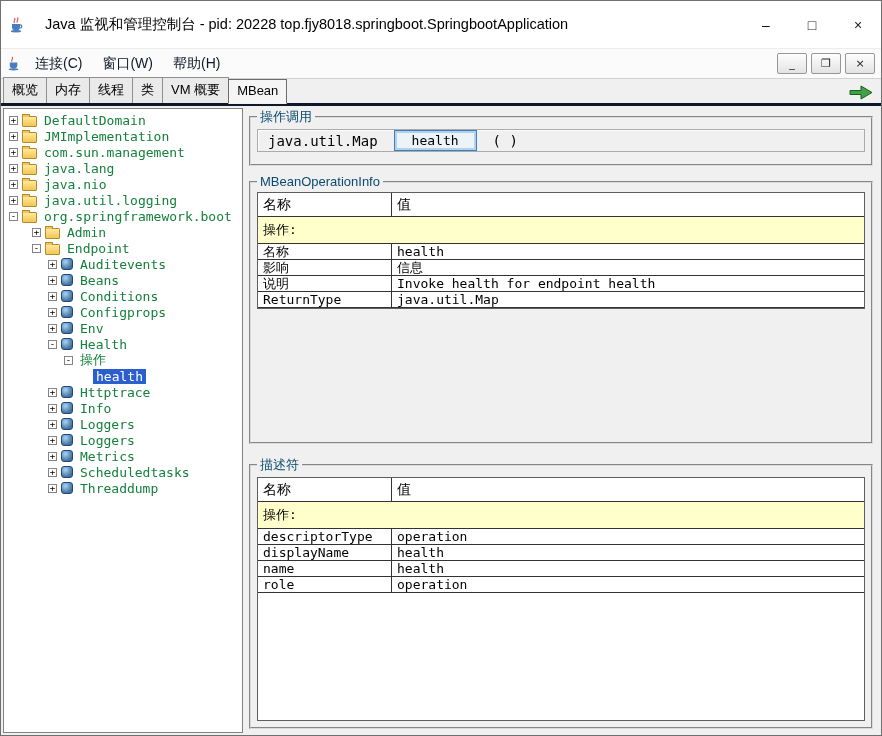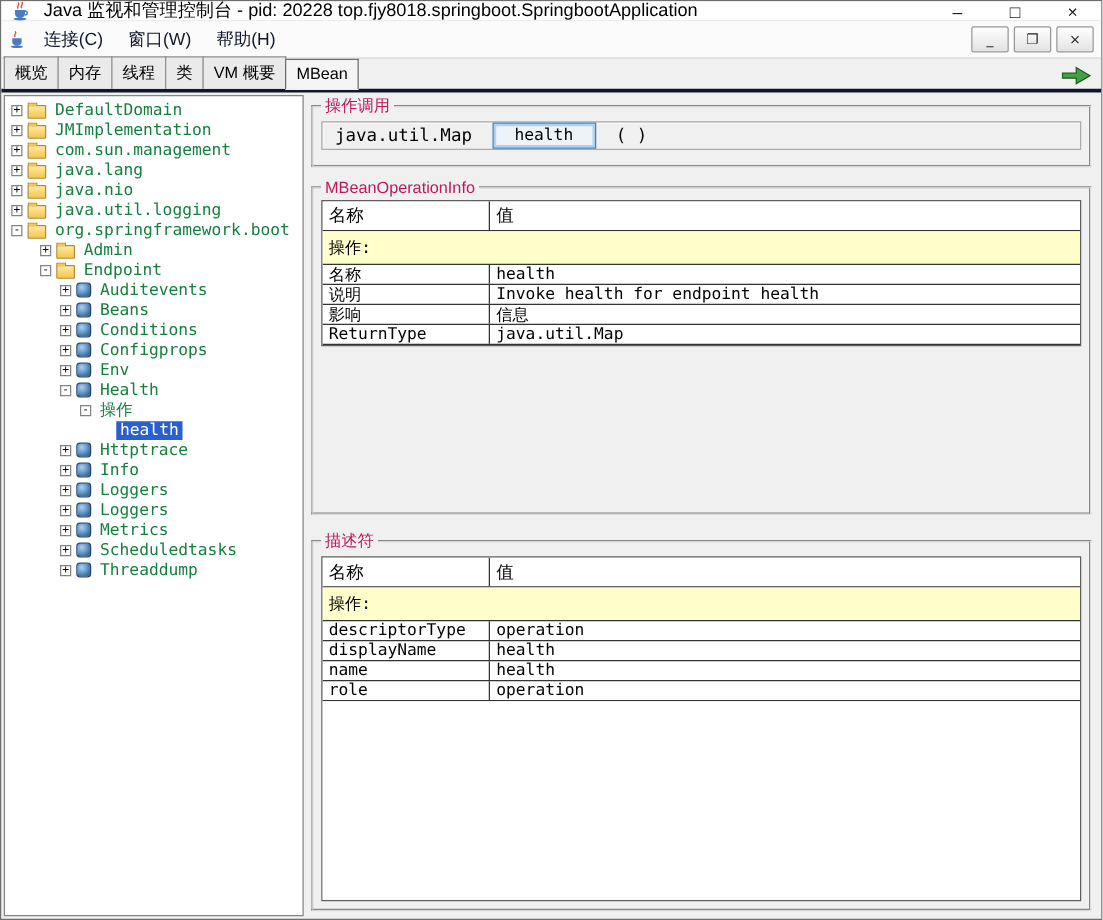--- a/index.html
+++ b/index.html
@@ -1,21 +1,21 @@
 <!DOCTYPE html>
 <html><head>
 <meta charset="utf-8">
 <style>
   * { box-sizing: border-box; margin: 0; padding: 0; }
   html,body { width: 882px; height: 736px; }
   body { font-family: "Liberation Sans", sans-serif; background: #f0f0f0; }
   .window { width: 882px; height: 736px; border: 1px solid #6f6f6f; background: #f0f0f0; display: flex; flex-direction: column; overflow: hidden; }
 
   
-  .titlebar { height: 16px; background: #ffffff; display: flex; align-items: center; padding-left: 8px; gap: 10px; flex: none; border-bottom: 1px solid #ececec; }
+  .titlebar { height: 48px; background: #ffffff; display: flex; align-items: center; padding-left: 8px; gap: 20px; flex: none; border-bottom: 1px solid #ececec; }
   .titlebar .title { font-size: 14.5px; color: #000; white-space: nowrap; }
   .win-controls { margin-left: auto; display: flex; height: 100%; }
   .wbtn { width: 46px; height: 100%; display: flex; align-items: center; justify-content: center; font-size: 14px; color: #1a1a1a; cursor: default; }
 
   
   .menubar { height: 30px; background: #fbfbfb; border-bottom: 1px solid #d2d2d2; display: flex; align-items: center; padding-left: 6px; gap: 2px; flex: none; }
   .menu-item { font-size: 14px; padding: 4px 9px; color: #0f172a; cursor: default; }
   .frame-controls { margin-left: auto; margin-right: 6px; display: flex; gap: 4px; }
   .fbtn { width: 30px; height: 21px; border: 1px solid #979797; border-radius: 2px; background: linear-gradient(#fefefe, #e3e3e3); font-size: 11px; line-height: 1; display: flex; align-items: center; justify-content: center; color: #222; font-family: "DejaVu Sans", sans-serif; }
 
@@ -38,21 +38,21 @@
   .ic { flex: none; margin-right: 4px; position: relative; }
   .ic.folder { width: 15px; height: 11px; background: linear-gradient(#ffe9a2, #f3c64f); border: 1px solid #b08c2e; border-radius: 1px; margin-top: 2px; }
   .ic.folder::before { content: ""; position: absolute; top: -3px; left: -1px; width: 6px; height: 2px; background: #f3c64f; border: 1px solid #b08c2e; border-bottom: none; border-radius: 1px 1px 0 0; }
   .ic.mbean { width: 12px; height: 12px; border-radius: 3px; border: 1px solid #27496d; background: radial-gradient(circle at 35% 30%, #a8d4f2, #3c6fa6 75%); }
   .lbl { font-size: 13px; color: #15803d; padding: 0 3px; }
   .trow.selected .lbl { background: #2b5fce; color: #fff; }
 
   
   .rpanel { flex: 1; display: flex; flex-direction: column; padding: 0 6px 4px 2px; overflow: hidden; }
   fieldset { border: 2px groove #dadada; padding: 3px 6px 6px; background: #f0f0f0; display: flex; flex-direction: column; }
-  legend { font-size: 13px; padding: 0 3px; color: #be185d; }
+  legend { font-size: 13px; padding: 0 3px; color: #0c4a6e; }
   #fs-op { height: 58px; flex: none; margin-top: 0; }
   #fs-info { height: 270px; flex: none; margin-top: 8px; }
   #fs-desc { flex: 1; margin-top: 12px; }
 
   .op-panel { border: 1px solid #ababab; background: #f0f0f0; box-shadow: inset 1px 1px 0 #fdfdfd; flex: 1; display: flex; align-items: center; gap: 16px; padding: 0 10px; font-family: "DejaVu Sans Mono", monospace; font-size: 14px; }
   .op-btn { font-family: "DejaVu Sans Mono", monospace; font-size: 13px; padding: 2px 17px; background: #eef3f8; border: 1px solid #3f7fb6; box-shadow: inset 0 0 0 2px #aed2ef; color: #000; cursor: pointer; }
 
   .grid-table { flex: 1; border: 1px solid #5e5e5e; background: #fff; display: flex; flex-direction: column; font-family: "DejaVu Sans Mono", monospace; overflow: hidden; }
   .t-header { display: flex; height: 24px; border-bottom: 1px solid #333; flex: none; font-size: 14px; }
   .t-header .c1 { width: 134px; flex: none; border-right: 1px solid #333; display: flex; align-items: center; padding-left: 5px; }
@@ -258,26 +258,26 @@
           <div class="t-header">
             <span class="c1">名称</span>
             <span class="c2">值</span>
           </div>
           <div class="t-section">操作:</div>
           <div class="t-row">
               <span class="c1">名称</span>
               <span class="c2">health</span>
             </div>
           <div class="t-row">
+              <span class="c1">影响</span>
+              <span class="c2">信息</span>
+            </div>
+          <div class="t-row">
               <span class="c1">说明</span>
               <span class="c2">Invoke health for endpoint health</span>
-            </div>
-          <div class="t-row">
-              <span class="c1">影响</span>
-              <span class="c2">信息</span>
             </div>
           <div class="t-row">
               <span class="c1">ReturnType</span>
               <span class="c2">java.util.Map</span>
             </div>
           <div class="t-rest"></div>
         </div>
       </fieldset>
 
       <fieldset id="fs-desc">

